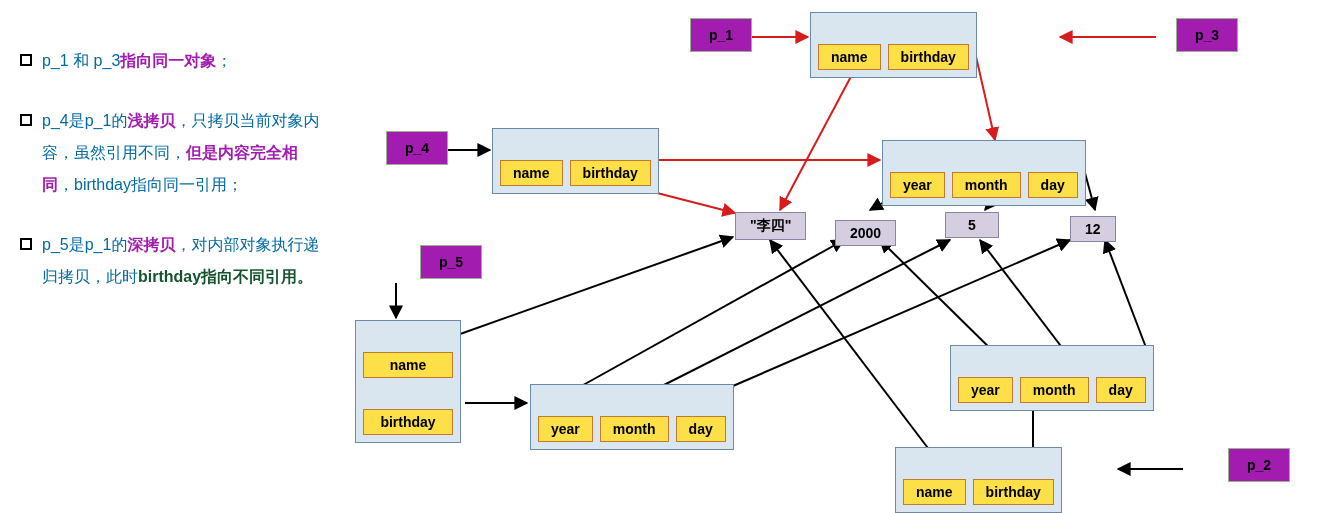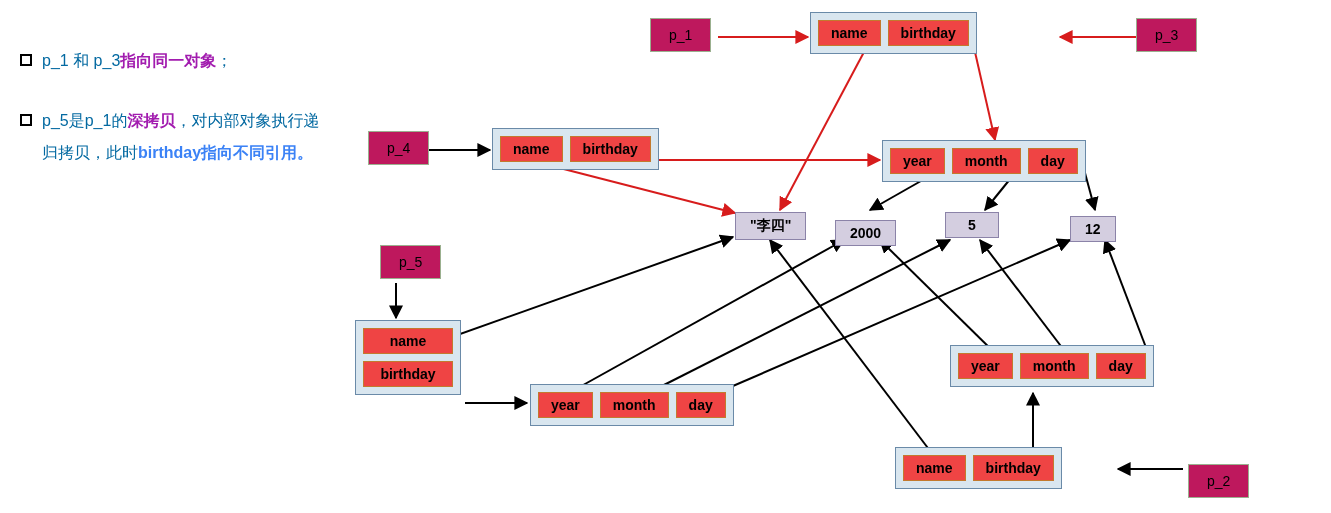--- a/index.html
+++ b/index.html
@@ -22,73 +22,81 @@
     display: flex;
     margin-bottom: 28px;
     line-height: 2.0;
     font-size: 16px;
   }
   .sq {
     width: 12px; height: 12px; border: 2px solid #000;
     margin-right: 10px; margin-top: 9px; flex: none;
   }
   .red { color: #a21caf; font-weight: bold; }
-  .blue { color: #3b82f6; font-weight: bold; }
+  .blue { color: #14532d; font-weight: bold; }
   .black { color: #0369a1; }
 
   #diagram {
     position: absolute;
     left: 340px; top: 0;
     width: 991px; height: 513px;
   }
   .node {
     position: absolute;
     border: 1px solid #6a8aa8;
     background: #d9e6ef;
     padding: 7px;
     display: flex;
     gap: 7px;
     align-items: center;
   }
   .node.col { flex-direction: column; }
   .field {
     border: 1px solid #c37a2e;
-    background: #ef4444;
+    background: #fde047;
     padding: 4px 12px;
     font-size: 14px;
     font-weight: bold;
     white-space: nowrap;
     text-align: center;
+    margin-top: 24px;
   }
   .var {
     position: absolute;
     border: 1px solid #9bb08f;
-    background: #be185d;
+    background: #a21caf;
     padding: 8px 18px;
-    font-weight: normal;
+    font-weight: bold;
     font-size: 14px;
+    margin-left: 40px;
   }
   .val {
     position: absolute;
     border: 1px solid #8b83a8;
     background: #d4cee0;
     padding: 4px 14px;
     font-weight: bold;
     font-size: 14px;
   }
   svg { position:absolute; left:0; top:0; width:991px; height:513px; pointer-events:none; }
 </style>
 </head>
 <body>
 
 <div id="left">
   <div class="bullet">
     <div class="sq"></div>
     <div>
       <span class="black">p_1 和 p_3</span><span class="red">指向同一对象</span><span class="black">；</span>
+    </div>
+  </div>
+  <div class="bullet">
+    <div class="sq"></div>
+    <div>
+      <span class="black">p_4是p_1的</span><span class="red">浅拷贝</span><span class="black">，只拷贝当前对象内容，虽然引用不同，</span><span class="red">但是内容完全相同</span><span class="black">，birthday指向同一引用；</span>
     </div>
   </div>
   <div class="bullet">
     <div class="sq"></div>
     <div>
       <span class="black">p_5是p_1的</span><span class="red">深拷贝</span><span class="black">，对内部对象执行递归拷贝，此时</span><span class="blue">birthday指向不同引用。</span>
     </div>
   </div>
 </div>
 
@@ -126,23 +134,23 @@
     <line x1="843" y1="469" x2="778" y2="469" stroke="#000" stroke-width="2" marker-end="url(#ar)"></line>
     <line x1="597" y1="460" x2="430" y2="240" stroke="#000" stroke-width="2" marker-end="url(#ar)"></line>
     <line x1="693" y1="455" x2="693" y2="393" stroke="#000" stroke-width="2" marker-end="url(#ar)"></line>
     <line x1="660" y1="358" x2="540" y2="240" stroke="#000" stroke-width="2" marker-end="url(#ar)"></line>
     <line x1="730" y1="358" x2="640" y2="240" stroke="#000" stroke-width="2" marker-end="url(#ar)"></line>
     <line x1="810" y1="358" x2="765" y2="240" stroke="#000" stroke-width="2" marker-end="url(#ar)"></line>
   </svg>
 
   <div class="var" style="left:310px;top:18px">p_1</div>
   <div class="var" style="left:796px;top:18px">p_3</div>
-  <div class="var" style="left:28px;top:131px">p_4</div>
+  <div class="var" style="left:6px;top:131px">p_4</div>
   <div class="var" style="left:40px;top:245px">p_5</div>
-  <div class="var" style="left:848px;top:464px">p_2</div>
+  <div class="var" style="left:848px;top:448px">p_2</div>
 
   <div class="node" style="left:470px;top:12px">
     <div class="field">name</div>
     <div class="field">birthday</div>
   </div>
 
   <div class="node" style="left:152px;top:128px">
     <div class="field">name</div>
     <div class="field">birthday</div>
   </div>

